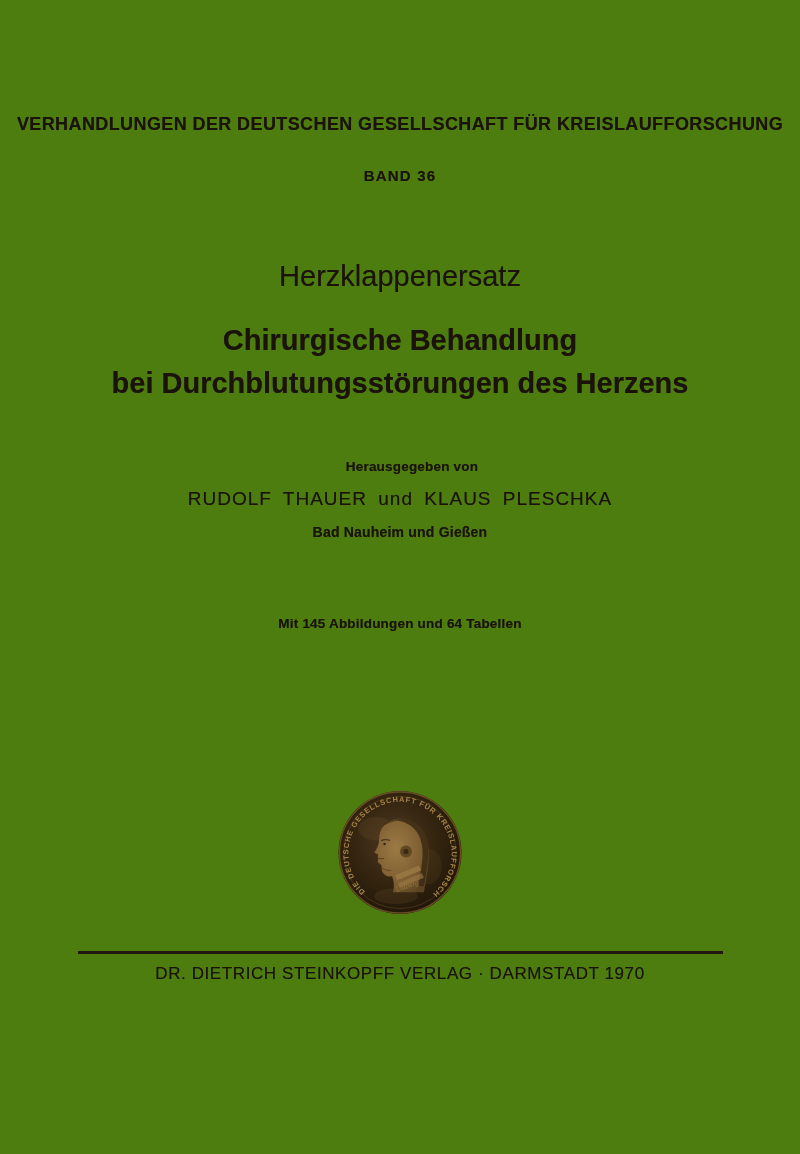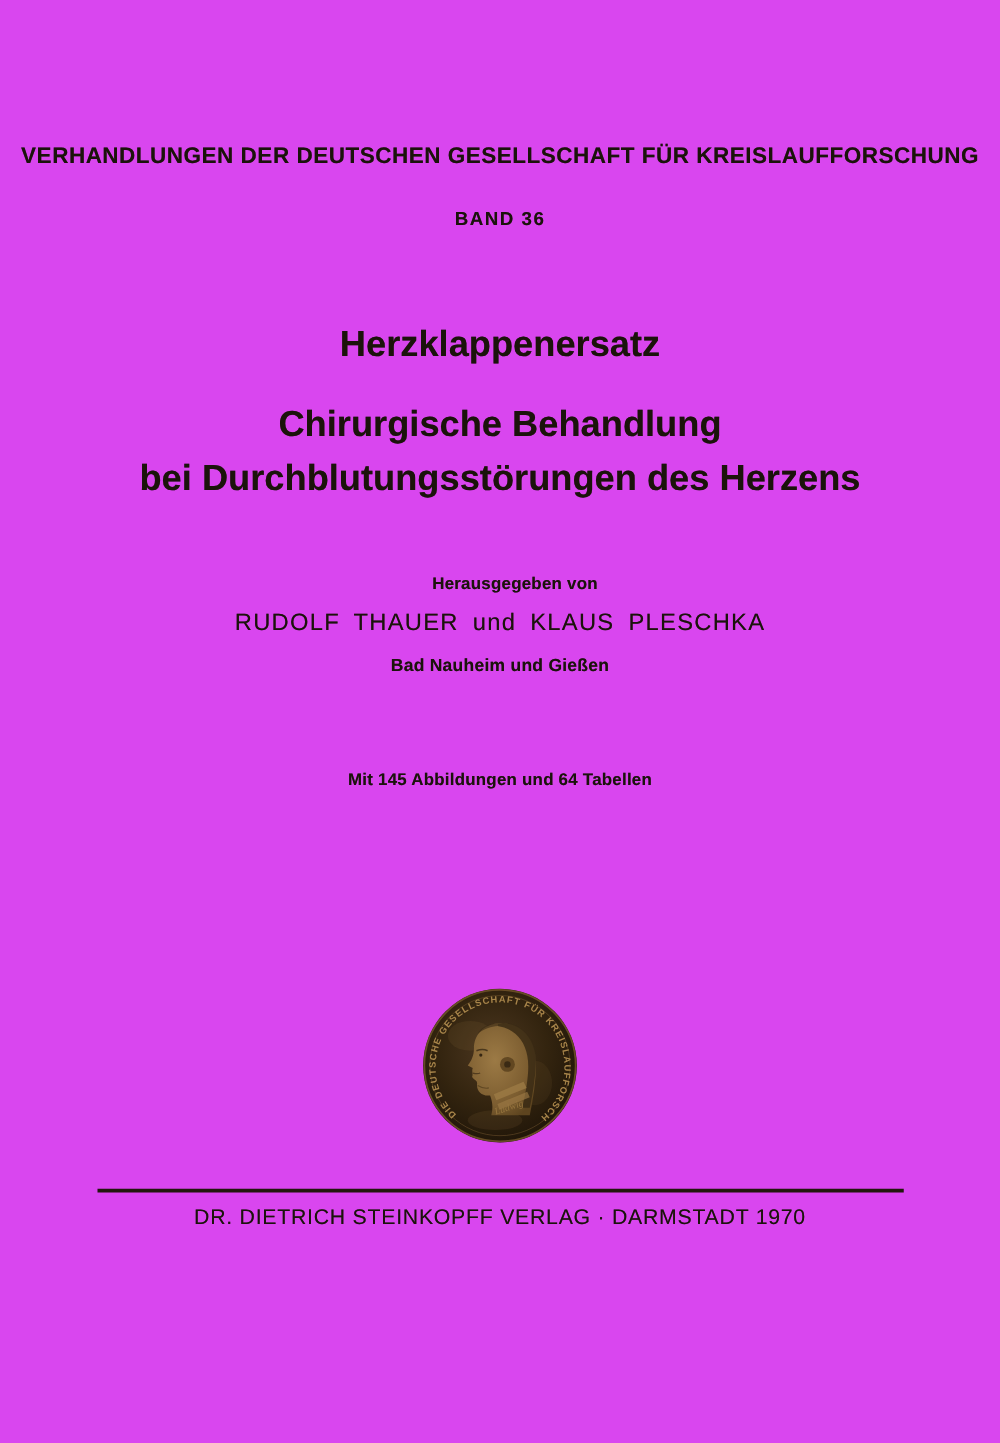--- a/index.html
+++ b/index.html
@@ -2,37 +2,37 @@
 <html><head>
 <meta charset="utf-8">
 <style>
   html, body { margin: 0; padding: 0; }
   body { background: #8a8a8a; }
   .cover {
     position: relative;
     width: 800px;
     height: 1154px;
     margin: 0;
-    background: #d946ef;
+    background: #4d7c0f;
     font-family: "Liberation Sans", "DejaVu Sans", sans-serif;
     color: #1b130b;
     overflow: hidden;
   }
   .line {
     position: absolute;
     left: 0;
     width: 100%;
     text-align: center;
     line-height: 1.15;
     white-space: nowrap;
     text-shadow: 0 0 0.5px rgba(27,19,11,0.55);
   }
   .t-series   { top: 114px; font-size: 18px; font-weight: 700; letter-spacing: 0.4px; }
   .t-band     { top: 167px; font-size: 15px; font-weight: 700; letter-spacing: 1.2px; }
-  .t-title1   { top: 260px; font-size: 29px; font-weight: 700; }
+  .t-title1   { top: 260px; font-size: 29px; font-weight: 400; }
   .t-title2   { top: 324px; font-size: 29px; font-weight: 700; text-align: center; }
   .t-title3   { top: 367px; font-size: 29px; font-weight: 700; }
   .t-hrsg     { top: 459px; font-size: 13.5px; font-weight: 700; letter-spacing: 0.2px; padding-left: 12px; }
   .t-names    { top: 488px; font-size: 19px; font-weight: 500; letter-spacing: 1px; word-spacing: 5px; }
   .t-places   { top: 524px; font-size: 14px; font-weight: 700; letter-spacing: 0.2px; }
   .t-abb      { top: 616px; font-size: 13.5px; font-weight: 700; letter-spacing: 0.2px; }
   .t-imprint  { top: 964px; font-size: 17px; font-weight: 400; letter-spacing: 0.6px; }
   .rule {
     position: absolute;
     top: 951px;

